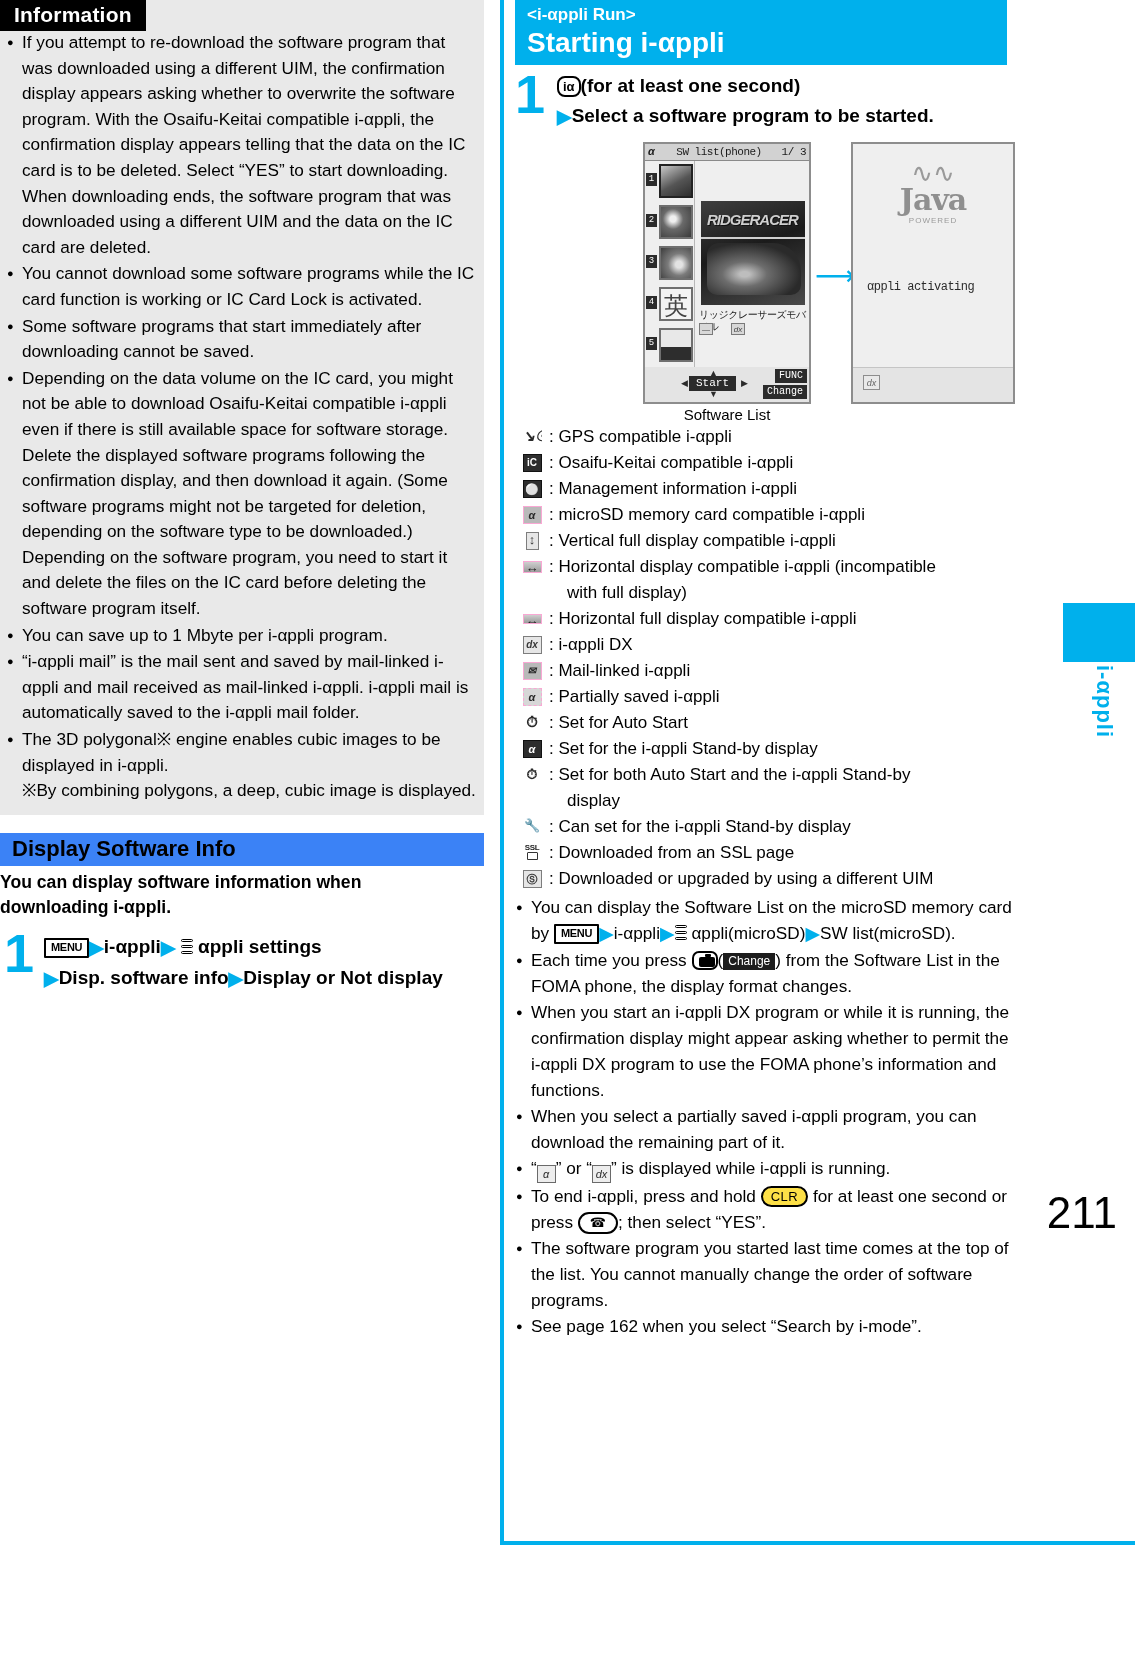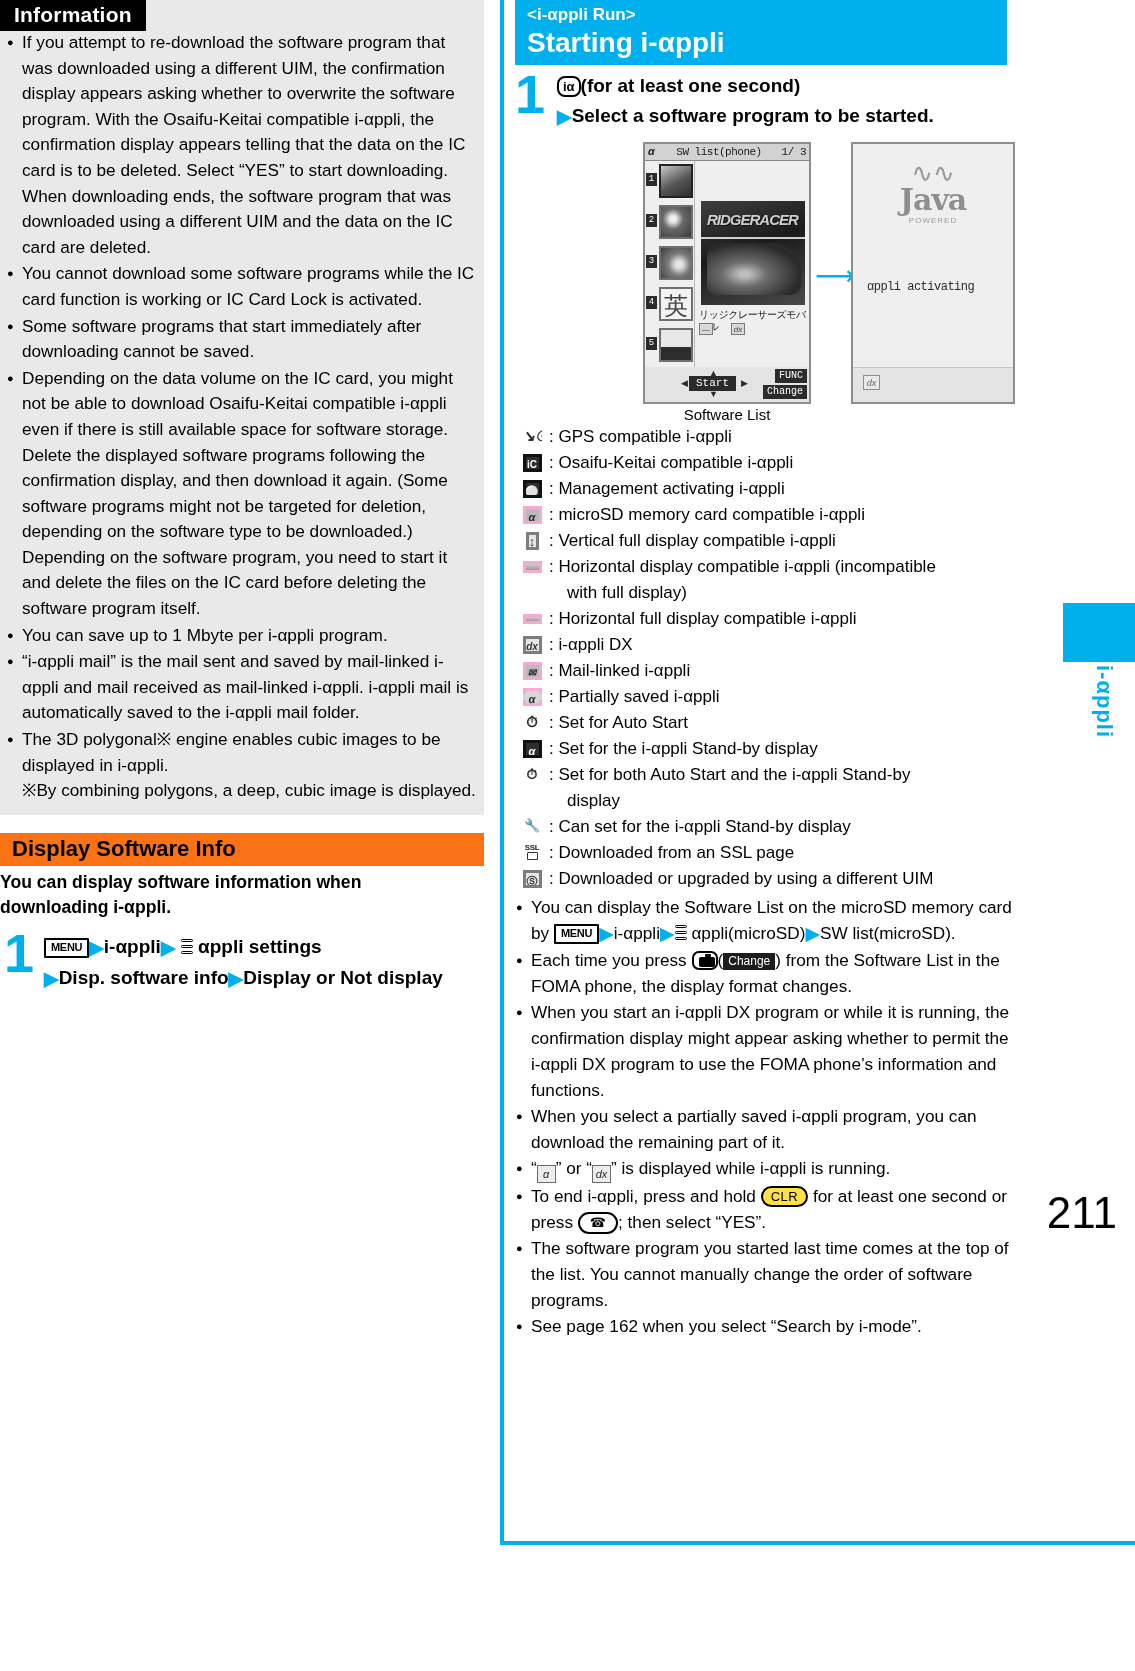--- a/index.html
+++ b/index.html
@@ -43,21 +43,21 @@
   ul.bullets > li::before {
     content:"\25CF";
     position:absolute; left:1px; top:0;
     font-size:11px; line-height:25.6px;
   }
   .sub-note { padding-left:16px; display:block; text-indent:-16px; }
 
   
   .sec-head {
     margin-top:18px;
-    background:#f97316;
+    background:#3b82f6;
     font-size:22px; font-weight:bold;
     padding:3px 0 4px 12px;
     width:484px;
   }
   .sec-lead {
     font-size:17.6px; font-weight:bold; line-height:25px;
     margin-top:4px; width:470px;
   }
 
   
@@ -247,21 +247,21 @@
   }
   .lg-ico {
     width:34px; flex:0 0 34px; text-align:center;
     font-size:13px; color:#000;
     display:flex; align-items:center; justify-content:center; height:26px;
   }
   .lg-txt { flex:1; }
   .lg-cont { padding-left:52px; font-size:17px; line-height:26px; }
   .gicon {
     display:inline-block; width:19px; height:18px; position:relative;
-    border:3px solid #f9a8d4; background:#b9b9b9;
+    border:1px solid #f9a8d4; background:#b9b9b9;
     font-size:11px; line-height:16px; text-align:center; color:#2a2a2a;
     font-style:italic; font-weight:bold; overflow:hidden;
   }
   .gicon.dark { background:#2e2e2e; color:#fff; border-color:#111; }
   .gicon.plain { background:#e6e6e6; color:#3a3a3a; border-color:#7d7d7d; }
   .gicon.dashed { border-style:dashed; background:#d7d7d7; }
   .gicon.nb { border:none; background:transparent; }
   .gicon.vbar::after {
     content:"\2195"; position:absolute; left:0; right:0; top:-1px;
     font-style:normal; font-size:13px; color:#2b2b2b;
@@ -485,21 +485,21 @@
         <span class="lg-ico">
             <span class="gicon dark" style="font-style:normal;font-size:10px;">iC</span>
           </span>
         <span class="lg-txt">: <span>Osaifu-Keitai compatible i-αppli</span></span>
       </div>
 
       <div class="lg-row">
         <span class="lg-ico">
             <span class="gicon dark" style="font-style:normal;font-size:11px;">⚪</span>
           </span>
-        <span class="lg-txt">: <span>Management activating i-αppli</span></span>
+        <span class="lg-txt">: <span>Management information i-αppli</span></span>
       </div>
 
       <div class="lg-row">
         <span class="lg-ico">
             <span class="gicon">α</span>
           </span>
         <span class="lg-txt">: <span>microSD memory card compatible i-αppli</span></span>
       </div>
 
       <div class="lg-row">

